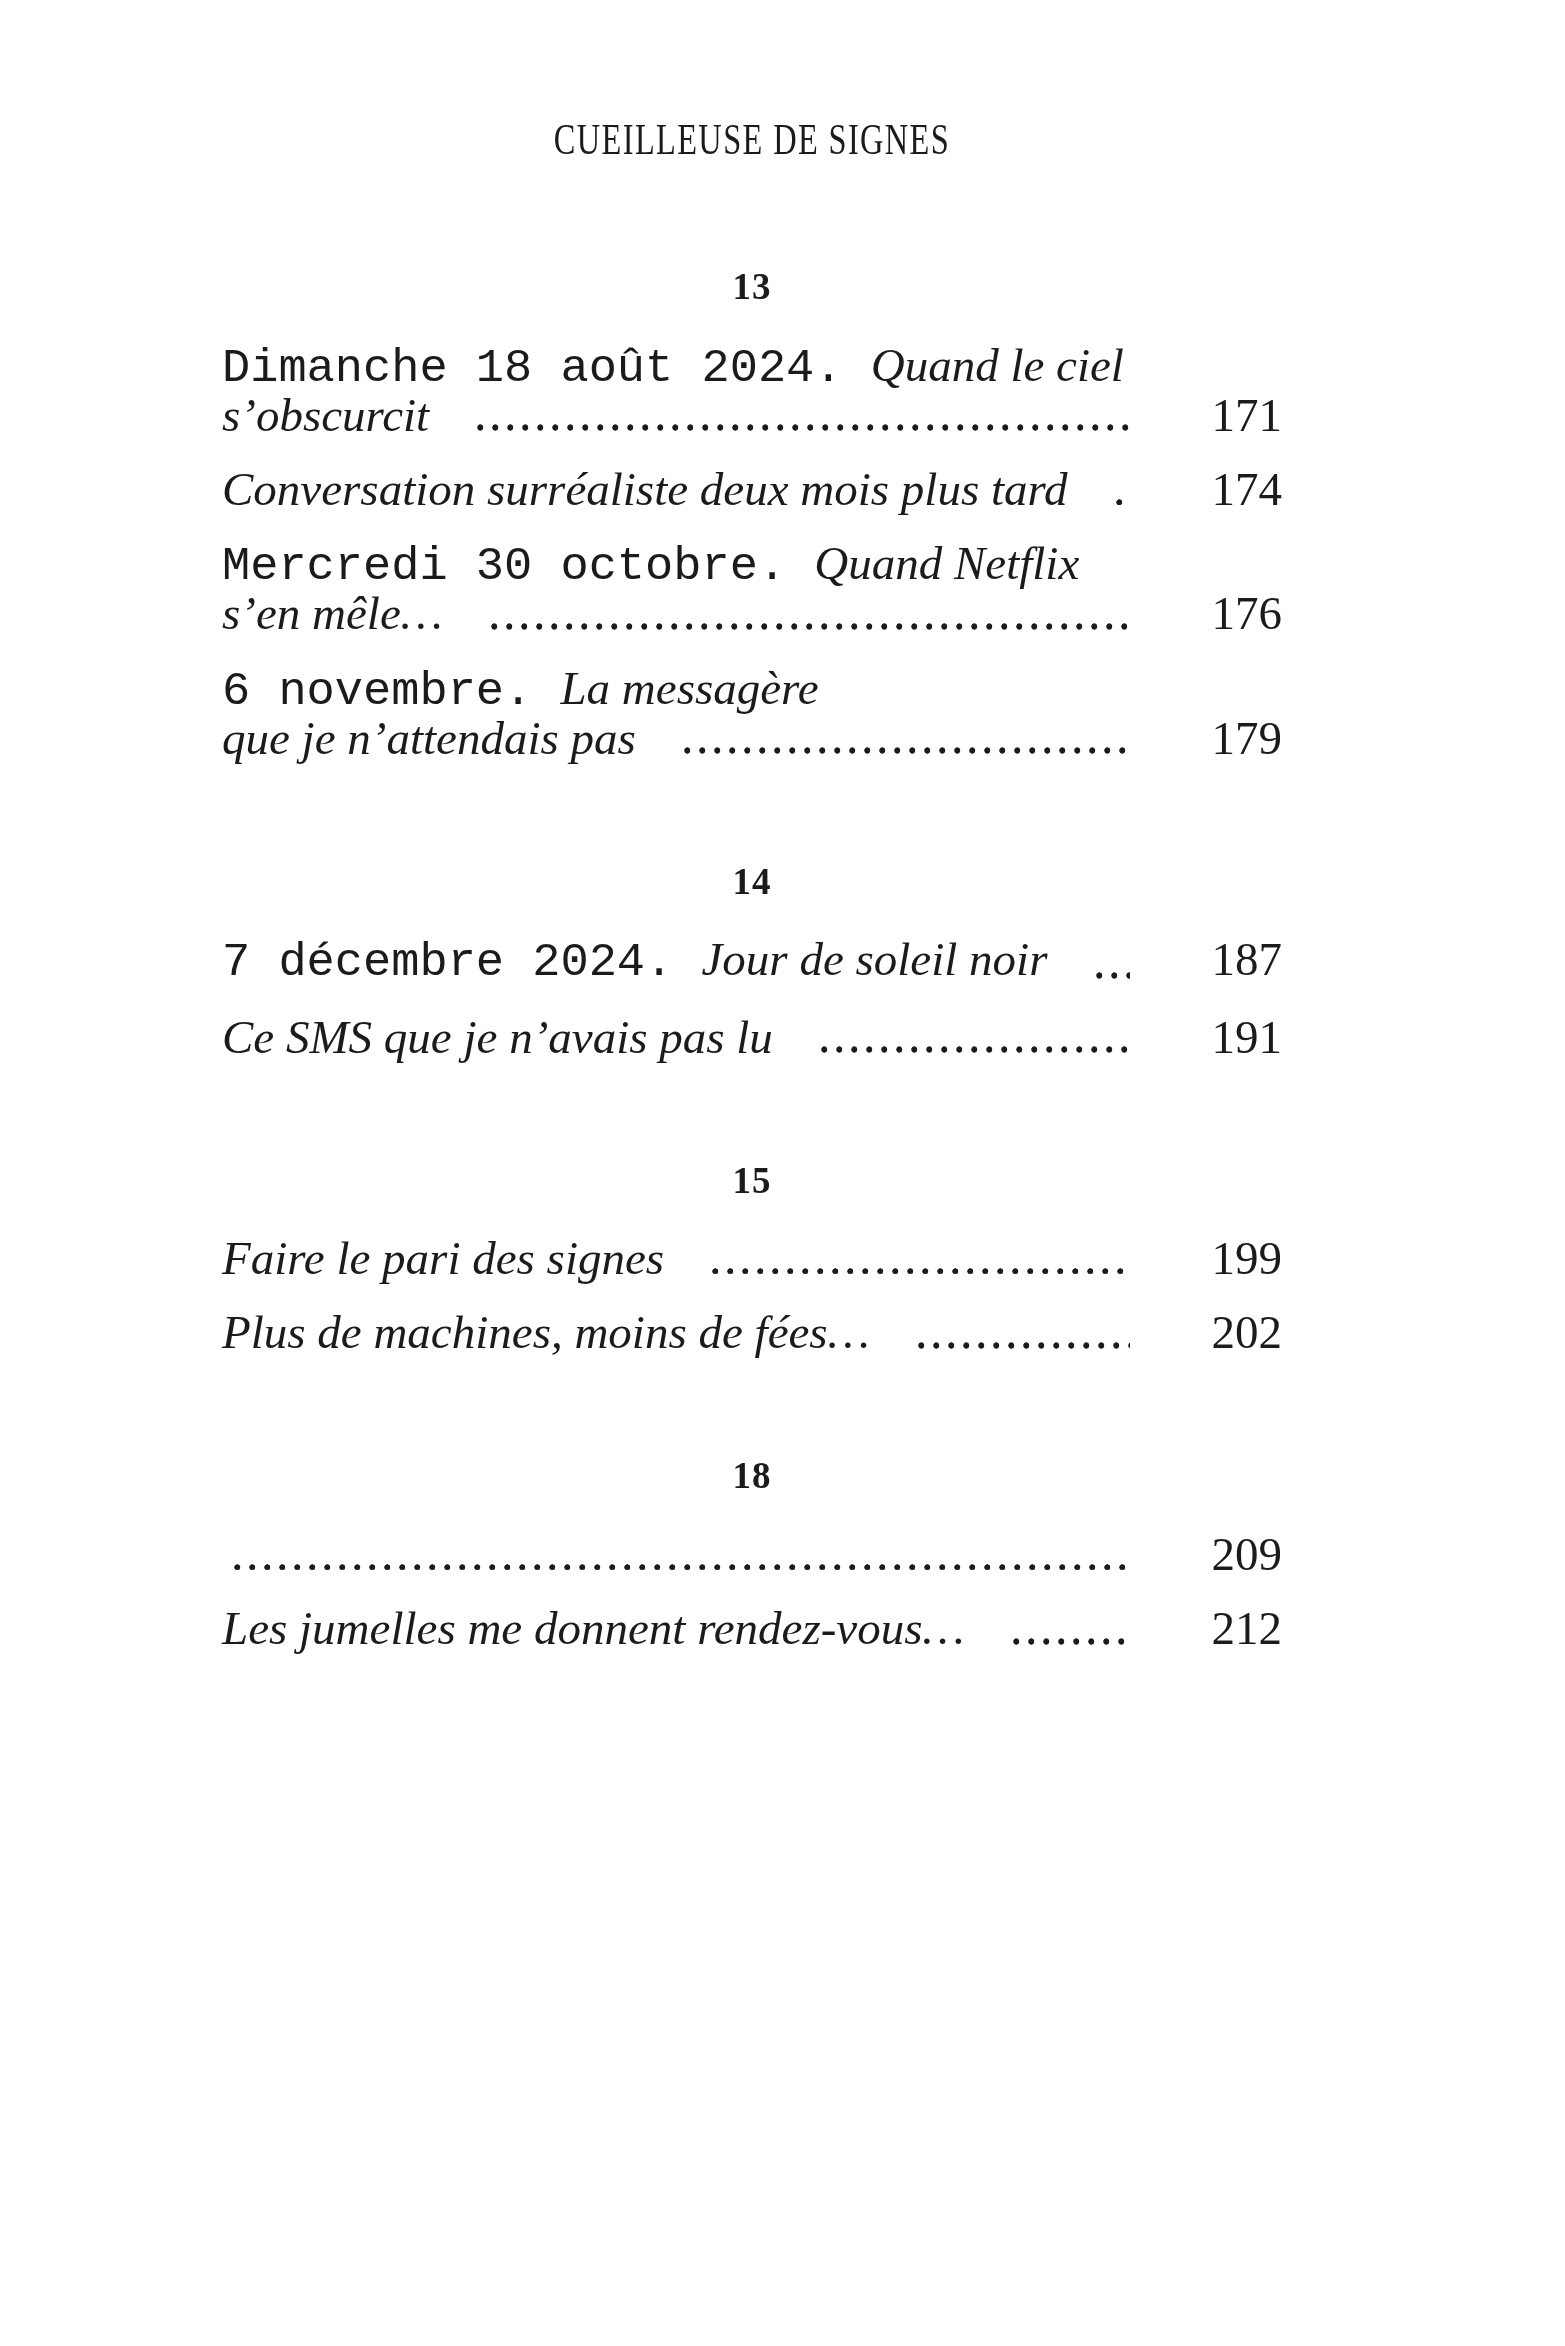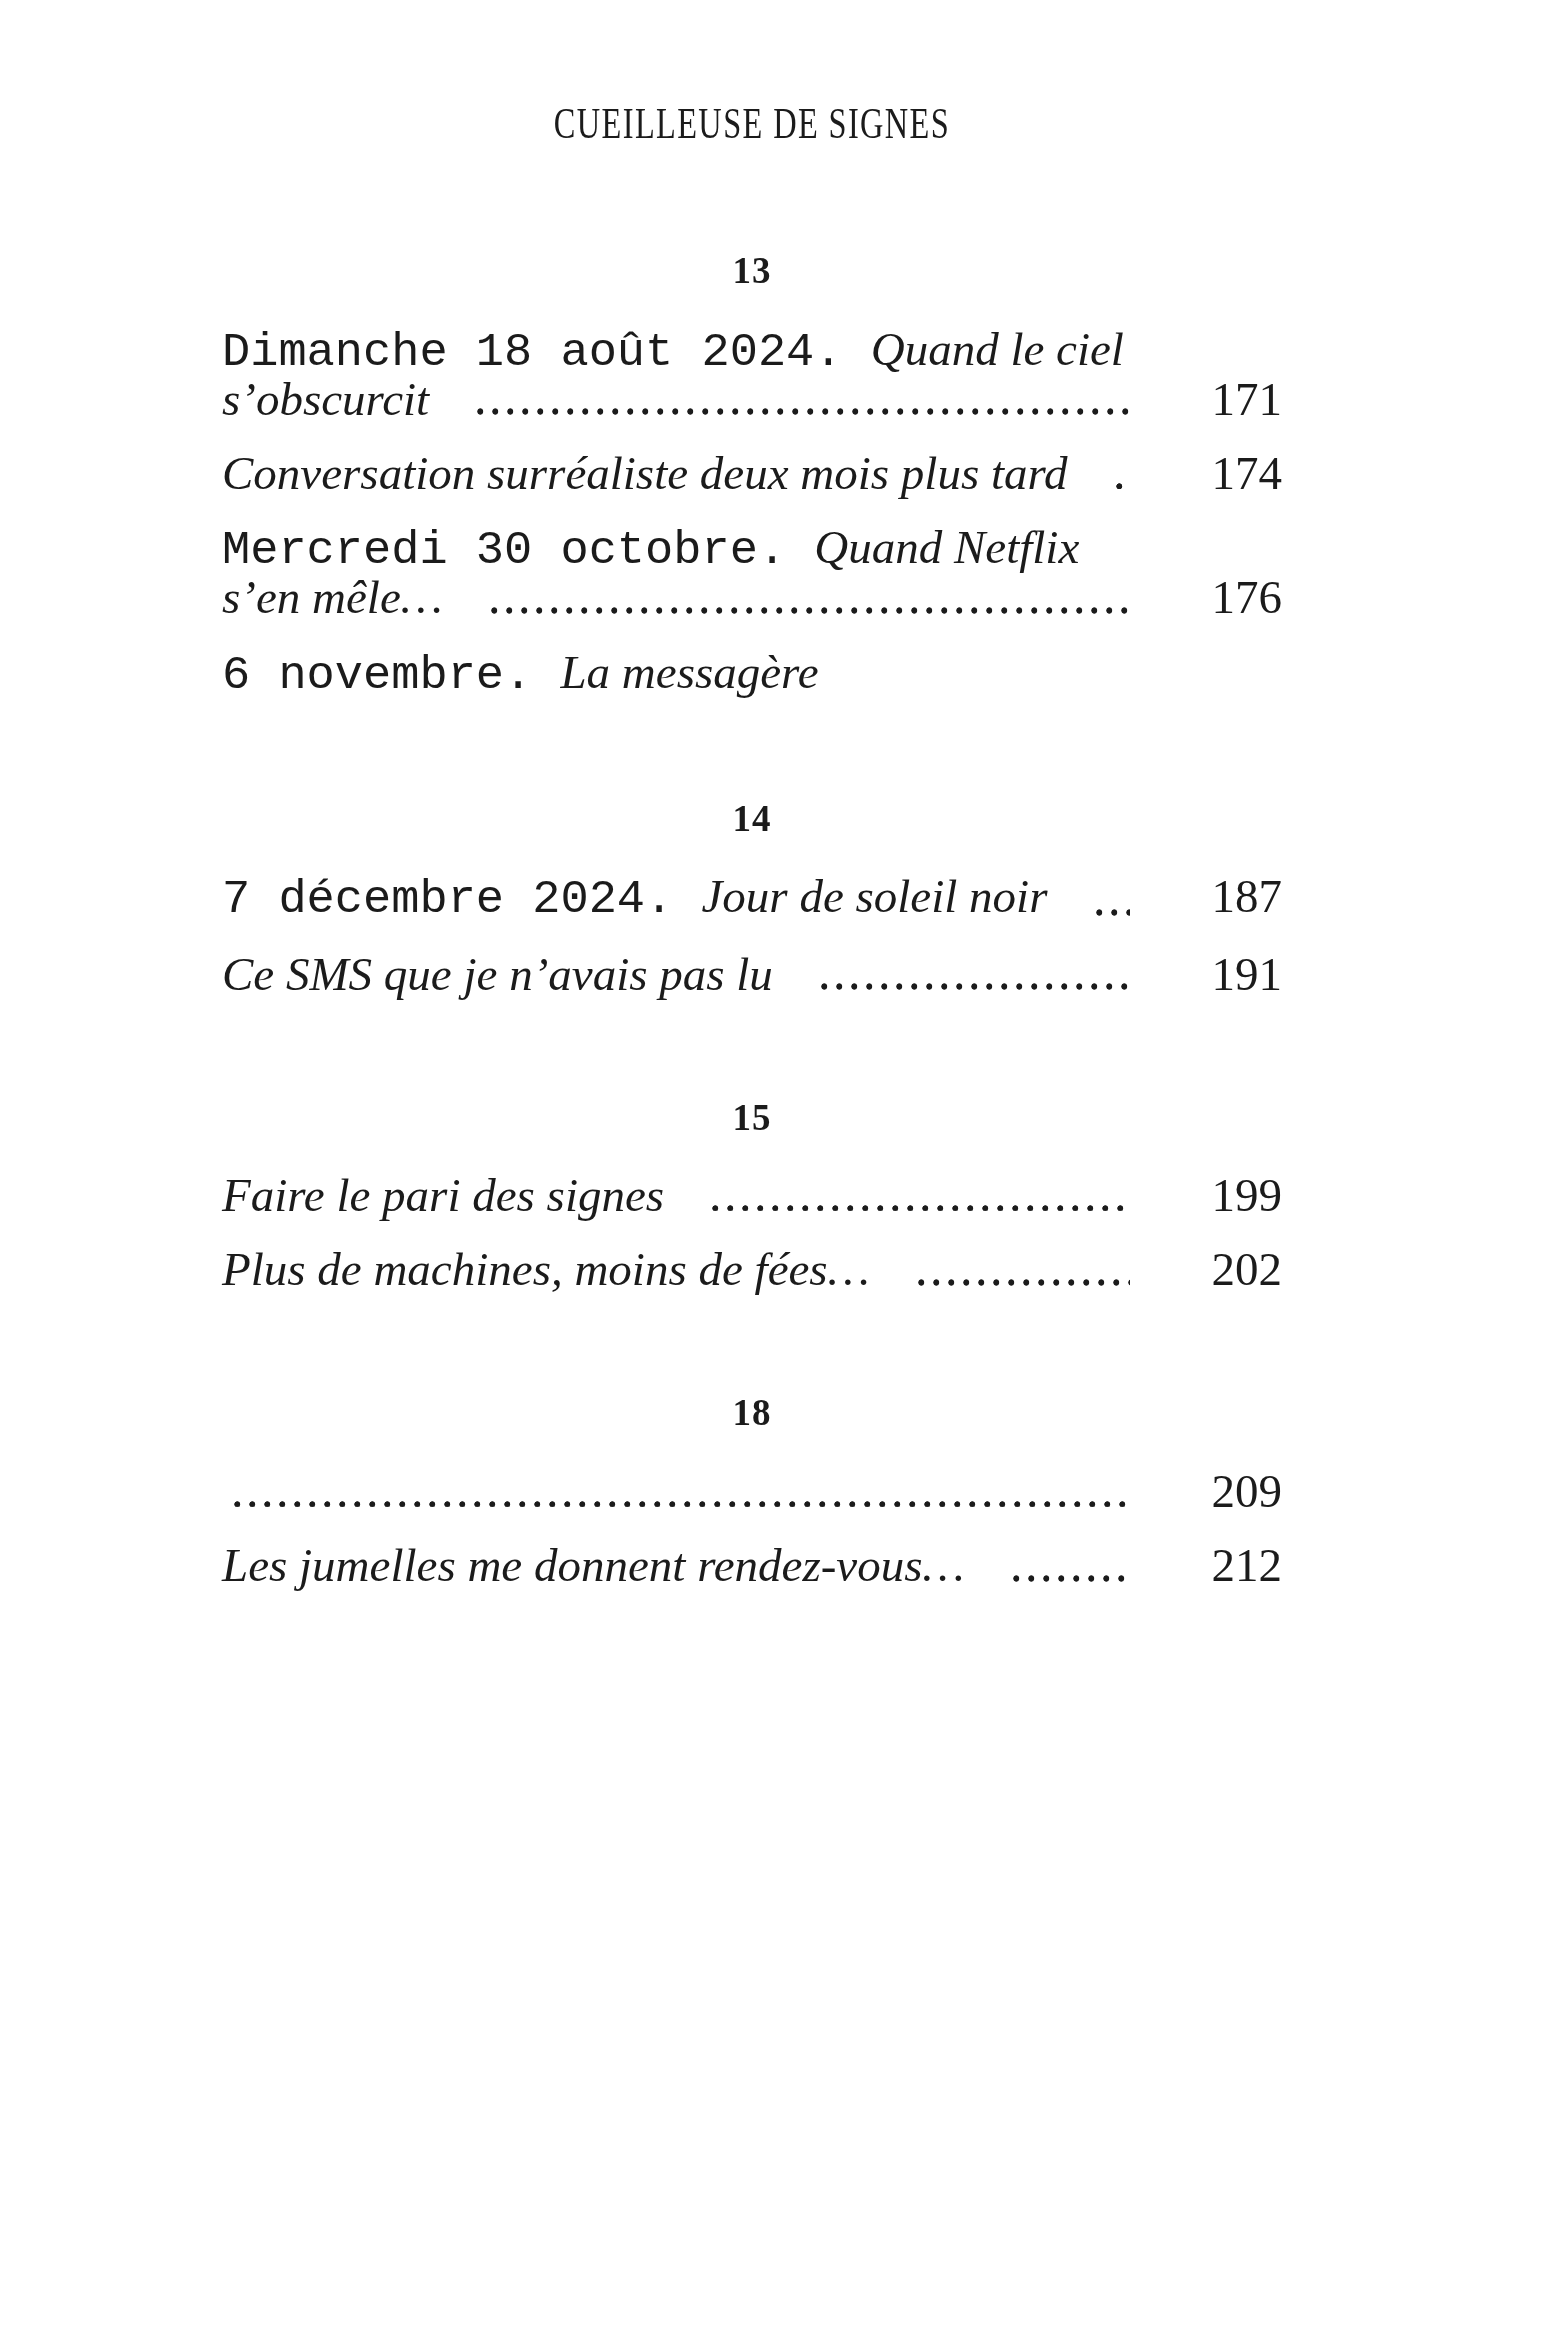--- a/index.html
+++ b/index.html
@@ -12,21 +12,21 @@
     width: 1565px;
     height: 2347px;
     background: #ffffff;
     color: #1b1b1b;
     font-family: "Liberation Serif", serif;
     overflow: hidden;
   }
   .content {
     position: absolute;
     left: 222px;
-    top: 0;
+    top: 16px;
     width: 1060px;
   }
   .running-head {
     margin: 106px 0 0 0;
     text-align: center;
     font-size: 45px;
     line-height: 34px;
     letter-spacing: 1.9px;
     font-weight: normal;
     transform: scaleX(0.72);
@@ -115,20 +115,25 @@
             <div class="entry">
               <div class="line"><span class="lt"><span class="rm">Mercredi 30 octobre. </span><span class="it">Quand Netflix</span></span></div>
               <div class="line lastline">
                 <span class="lt"><span class="it">s’en mêle…</span></span>
                 <span class="leader"></span>
                 <span class="pagenum">176</span>
               </div>
             </div>
             <div class="entry">
               <div class="line"><span class="lt"><span class="rm">6 novembre. </span><span class="it">La messagère</span></span></div>
+              <div class="line lastline">
+                <span class="lt"><span class="it">que je n’attendais pas</span></span>
+                <span class="leader"></span>
+                <span class="pagenum">179</span>
+              </div>
             </div>
           </div>
         </section>
         <section class="chapter">
           <h2 class="chapter-num">14</h2>
           <div class="entries">
             <div class="entry">
               <div class="line lastline">
                 <span class="lt"><span class="rm">7 décembre 2024. </span><span class="it">Jour de soleil noir</span></span>
                 <span class="leader"></span>

